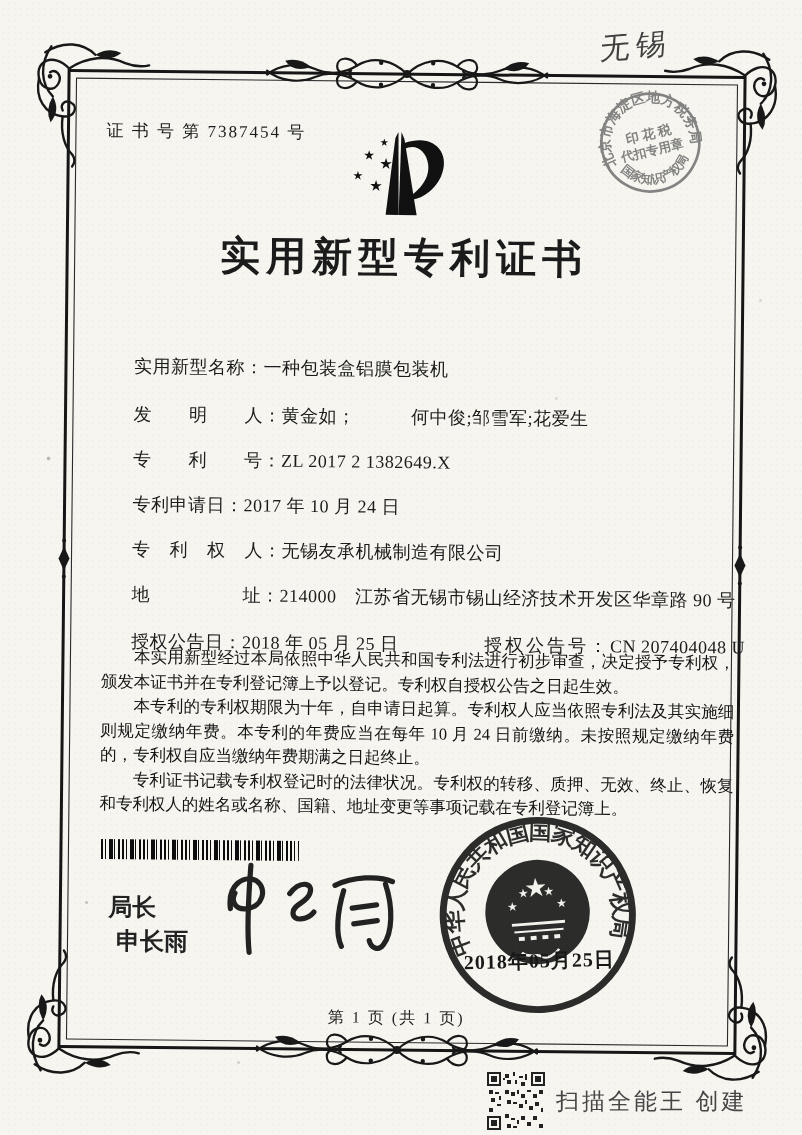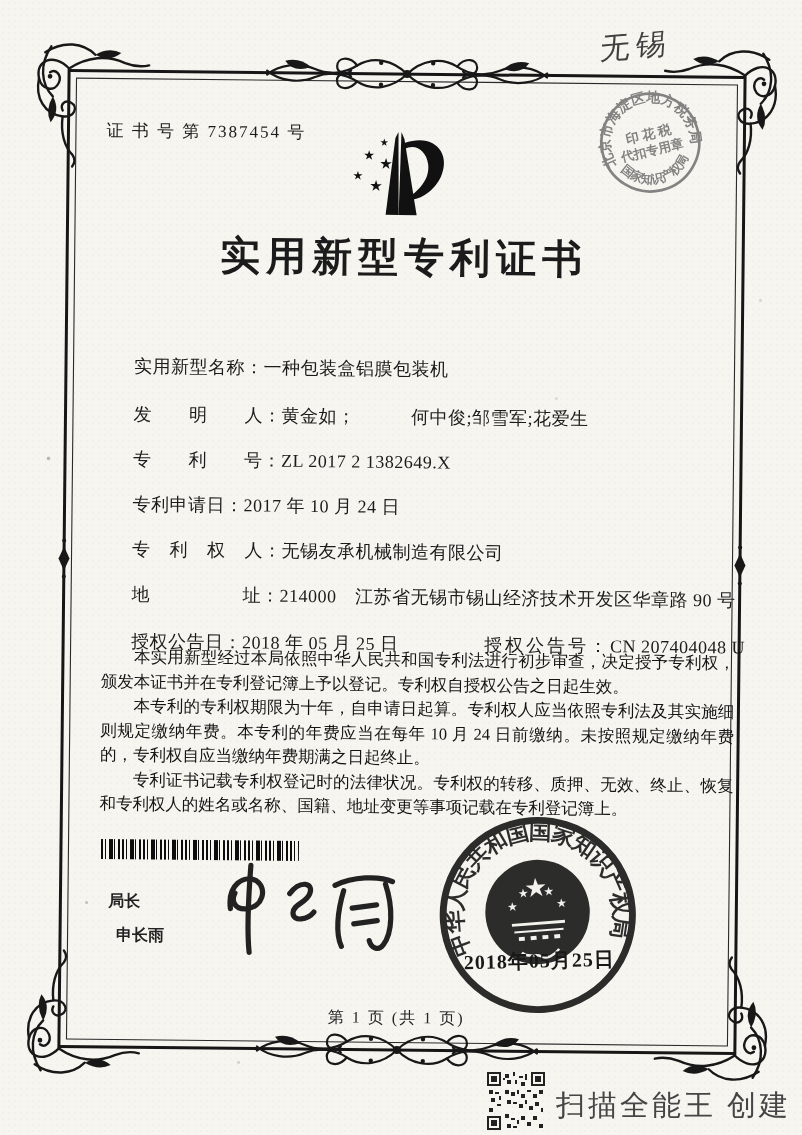--- a/index.html
+++ b/index.html
@@ -22,29 +22,29 @@
   .paras p{margin:0;font-size:16.5px;line-height:24.5px;text-align:justify;text-indent:2em;color:#141414;}
   .barcode{
     left:104px;top:842px;width:198px;height:20px;
     background:repeating-linear-gradient(90deg,
       #0c0c0c 0 2px, transparent 2px 4px,
       #0c0c0c 4px 5px, transparent 5px 8px,
       #0c0c0c 8px 12px, transparent 12px 13px,
       #0c0c0c 13px 14px, transparent 14px 17px,
       #0c0c0c 17px 19px, transparent 19px 21px);
   }
-  .director{font-family:Liberation Sans, sans-serif;font-weight:700;font-size:16px;color:#222;}
+  .director{font-family:Liberation Sans, sans-serif;font-weight:700;font-size:24px;color:#222;}
   .dir-title{left:112px;top:894px;}
   .dir-name{left:120px;top:928px;}
   .seal-date{
     left:468px;top:946px;font-size:20px;font-weight:700;letter-spacing:1px;
     transform:rotate(-2deg);color:#181818;z-index:6;
   }
   .footer-page{left:0;right:0;top:1008px;text-align:center;font-size:16px;letter-spacing:2px;color:#242424;}
-  .scan-credit{left:556px;top:1086px;font-size:29px;letter-spacing:3px;color:#454545;
+  .scan-credit{left:556px;top:1086px;font-size:23px;letter-spacing:3px;color:#454545;
     font-family:"Liberation Sans","DejaVu Sans",sans-serif;}
   .handwriting{left:600px;top:26px;font-size:30px;color:#2d2d2d;letter-spacing:6px;
     transform:rotate(-5deg) skewX(-9deg);opacity:.9;}
   .specks{left:0;top:0;width:1px;height:1px;background:transparent;border-radius:50%;
     box-shadow:48px 458px 0 1.2px rgba(0,0,0,.25),86px 902px 0 1px rgba(0,0,0,.2),
       520px 420px 0 1px rgba(0,0,0,.12),712px 660px 0 1.3px rgba(0,0,0,.15),
       238px 1062px 0 1px rgba(0,0,0,.14),760px 300px 0 1px rgba(0,0,0,.12),
       556px 398px 0 1px rgba(0,0,0,.1),150px 770px 0 1px rgba(0,0,0,.1);}
   svg{display:block;}
   .tax-stamp{left:590px;top:84px;transform:rotate(-14deg);opacity:.85;}

